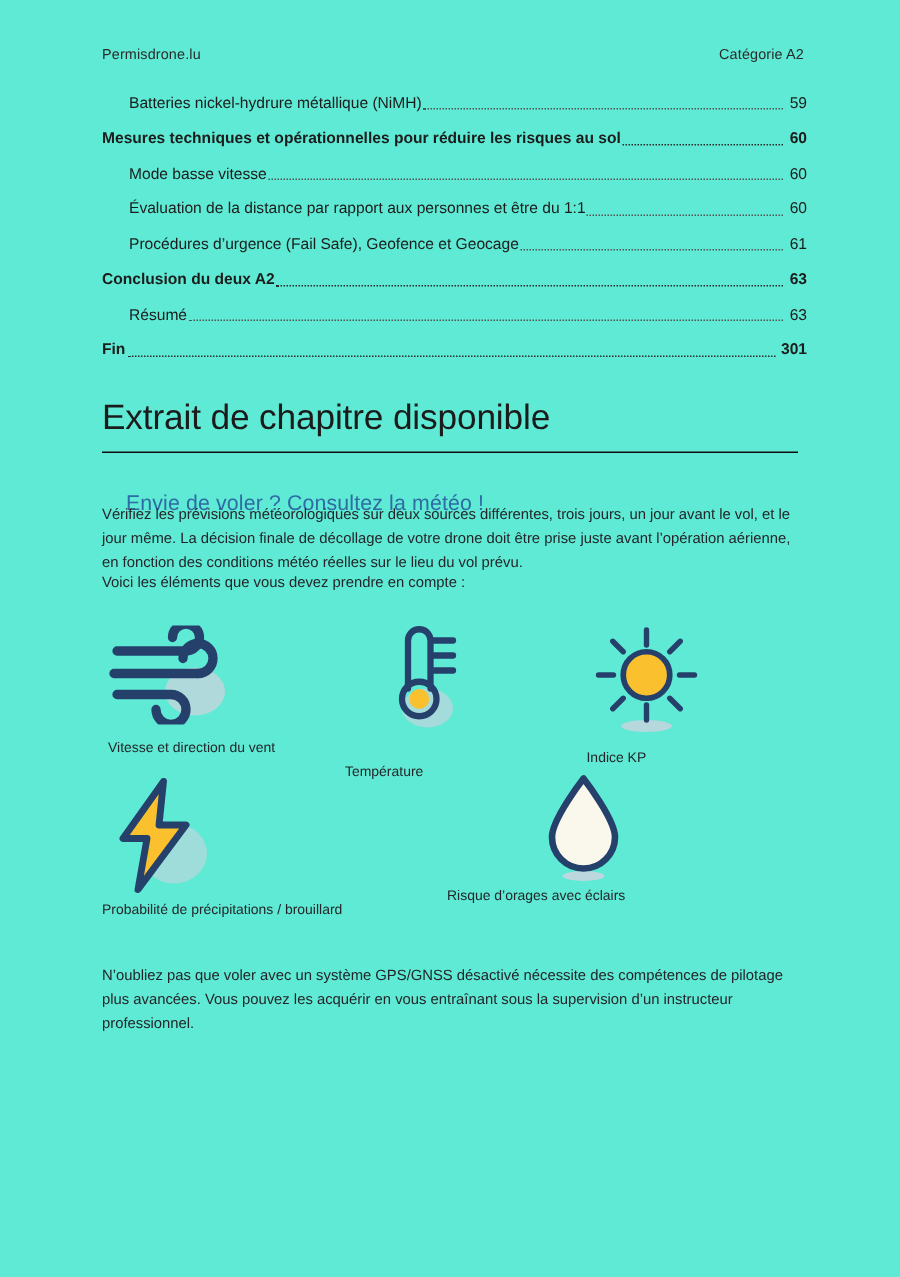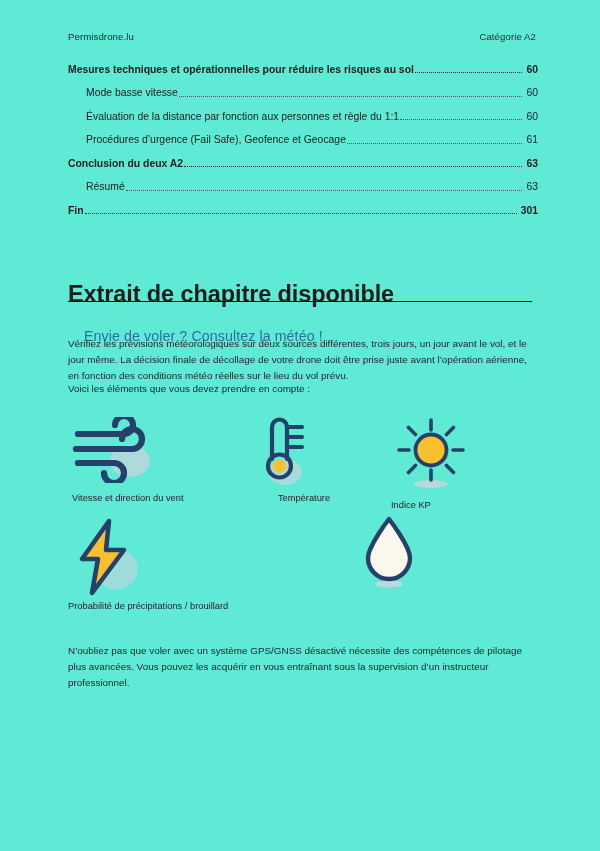--- a/index.html
+++ b/index.html
@@ -61,24 +61,24 @@
     border-bottom: 1.1px dotted #555;
     min-width: 8px;
     height: 1px;
   }
   .toc-row.lvl1 .toc-dots { border-bottom: 1.3px dotted #2a2a2a; }
   .toc-page { flex: 0 0 auto; padding-left: 3px; }
 
   
   .h1-extract {
     position: absolute;
-    top: 281px;
+    top: 265px;
     left: 68px;
     font-size: 23.5px;
-    font-weight: bold;
+    font-weight: normal;
     color: #1b1b1b;
     letter-spacing: -0.1px;
     margin: 0;
   }
   .rule {
     position: absolute;
     top: 301px;
     left: 68px;
     width: 464px;
     height: 0;
@@ -136,54 +136,59 @@
   }
 
   
   .cell-wind   { left: 0px;   top: 0px;  width: 200px; }
   .cell-temp   { left: 160px; top: 0px;  width: 150px; }
   .cell-kp     { left: 310px; top: 0px;  width: 160px; }
   .cell-bolt   { left: 0px;   top: 100px; width: 230px; }
   .cell-drop   { left: 230px; top: 100px; width: 200px; }
 
   .cell-wind  .icon-label { margin-left: 4px; margin-top: 5px; }
-  .cell-temp  .icon-label { margin-left: 2px; margin-top: 5px; text-align: center; }
+  .cell-temp  .icon-label { margin-left: 2px; margin-top: 21px; }
   .cell-kp    .icon-label { margin-left: 13px; margin-top: 12px; }
   .cell-bolt  .icon-label { margin-left: 0px;  margin-top: 13px; }
   .cell-drop  .icon-label { margin-left: 0px;  margin-top: 4px; }
 
   .art-pos { position: absolute; }
 </style>
 </head>
 <body>
 
 <div class="page">
 
   <div class="run-header">
     <span>Permisdrone.lu</span>
     <span>Catégorie A2</span>
   </div>
 
   <div class="toc">
 
+    <div class="toc-row lvl2">
+      <span class="toc-label">Batteries nickel-hydrure métallique (NiMH)</span>
+      <span class="toc-dots"></span>
+      <span class="toc-page">59</span>
+    </div>
 
     <div class="toc-row lvl1">
       <span class="toc-label">Mesures techniques et opérationnelles pour réduire les risques au sol</span>
       <span class="toc-dots"></span>
       <span class="toc-page">60</span>
     </div>
 
     <div class="toc-row lvl2">
       <span class="toc-label">Mode basse vitesse</span>
       <span class="toc-dots"></span>
       <span class="toc-page">60</span>
     </div>
 
     <div class="toc-row lvl2">
-      <span class="toc-label">Évaluation de la distance par fonction aux personnes et règle du 1:1</span>
+      <span class="toc-label">Évaluation de la distance par rapport aux personnes et être du 1:1</span>
       <span class="toc-dots"></span>
       <span class="toc-page">60</span>
     </div>
 
     <div class="toc-row lvl2">
       <span class="toc-label">Procédures d’urgence (Fail Safe), Geofence et Geocage</span>
       <span class="toc-dots"></span>
       <span class="toc-page">61</span>
     </div>
 
@@ -278,20 +283,21 @@
       <div class="icon-label">Probabilité de précipitations / brouillard</div>
     </div>
 
     <div class="icon-cell cell-drop">
       <div class="icon-art">
         <svg class="art-pos" style="left:63px;top:-3px;" width="56" height="82" viewBox="0 0 56 82">
           <ellipse cx="28" cy="72" rx="14" ry="3.4" fill="#ccd3de" opacity=".85"></ellipse>
           <path d="M28 7 C28 7 7 34 7 46 a21 21 0 0 0 42 0 C49 34 28 7 28 7 Z" fill="#faf8ec" stroke="#25416b" stroke-width="4.4" stroke-linejoin="round"></path>
         </svg>
       </div>
+      <div class="icon-label">Risque d’orages avec éclairs</div>
     </div>
 
   </div>
 
   <div class="para para-outro">
     <p class="blk">N’oubliez pas que voler avec un système GPS/GNSS désactivé nécessite des compétences de pilotage plus avancées. Vous pouvez les acquérir en vous entraînant sous la supervision d’un instructeur professionnel.</p>
   </div>
 
 </div>
 

